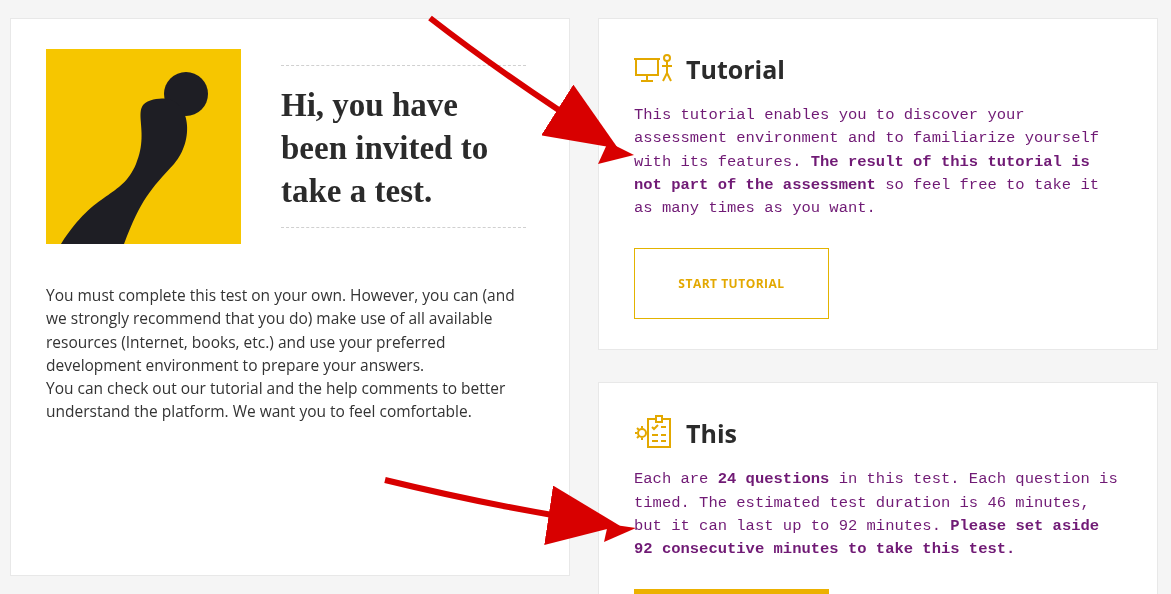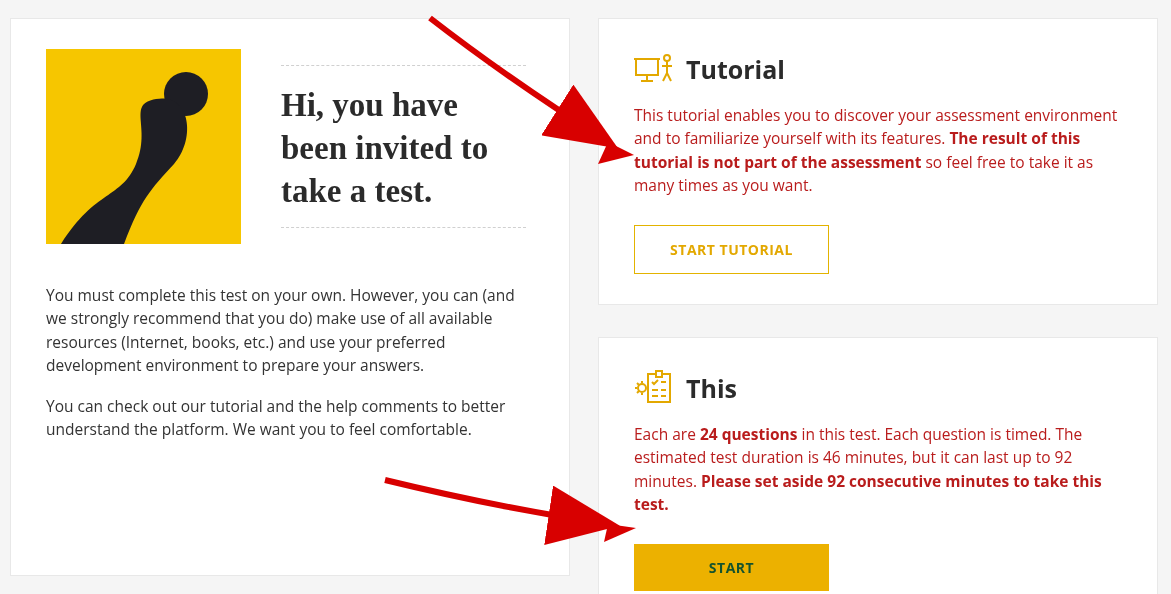--- a/index.html
+++ b/index.html
@@ -55,21 +55,21 @@
     border-top: 1px dashed #d0d0d0;
     border-bottom: 1px dashed #d0d0d0;
     font-family: Liberation Serif, serif;
   }
   .intro-body {
     margin-top: 40px;
     font-size: 15.5px;
     line-height: 1.5;
     color: #333;
   }
-  .intro-body p + p { margin-top: 18px; }
+  .intro-body p + p { }
   .card-title-row {
     display: flex;
     align-items: center;
     gap: 12px;
     margin-bottom: 15px;
   }
   .card-icon {
     width: 40px;
     height: 40px;
     display: flex;
@@ -77,28 +77,29 @@
     justify-content: center;
   }
   .card-title {
     font-size: 25px;
     font-weight: 700;
     color: #2b2b2b;
   }
   .card-text {
     font-size: 15.5px;
     line-height: 1.5;
-    color: #b91c1c;
+    color: #701a75;
+    font-family: Liberation Mono, monospace;
   }
   .btn {
     margin-top: 28px;
-    padding: 14px 0;
+    padding: 26px 0;
     width: 195px;
     text-align: center;
-    font-size: 14px;
+    font-size: 12px;
     font-weight: 700;
     letter-spacing: .5px;
     cursor: pointer;
     border: none;
     font-family: inherit;
   }
   .btn-outline {
     background: #fff;
     border: 1px solid #e3b300;
     color: #e3a800;

